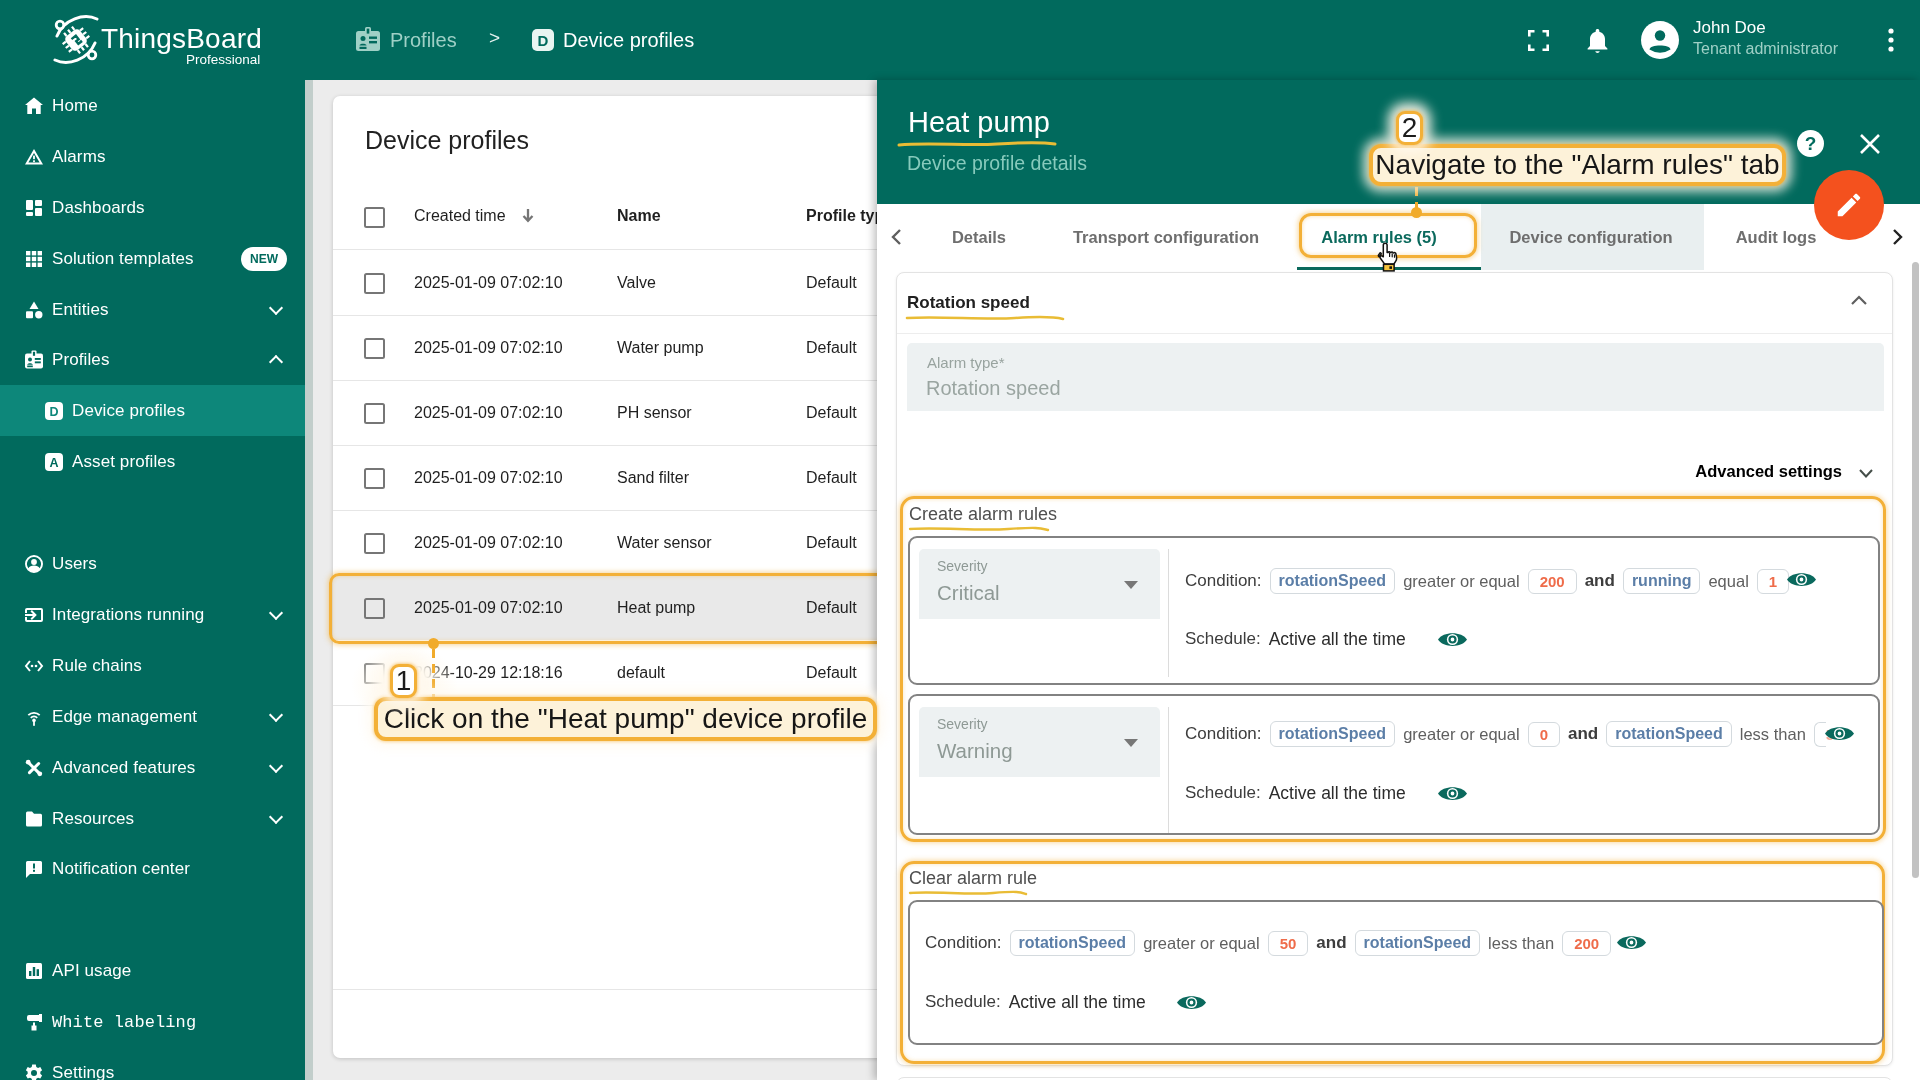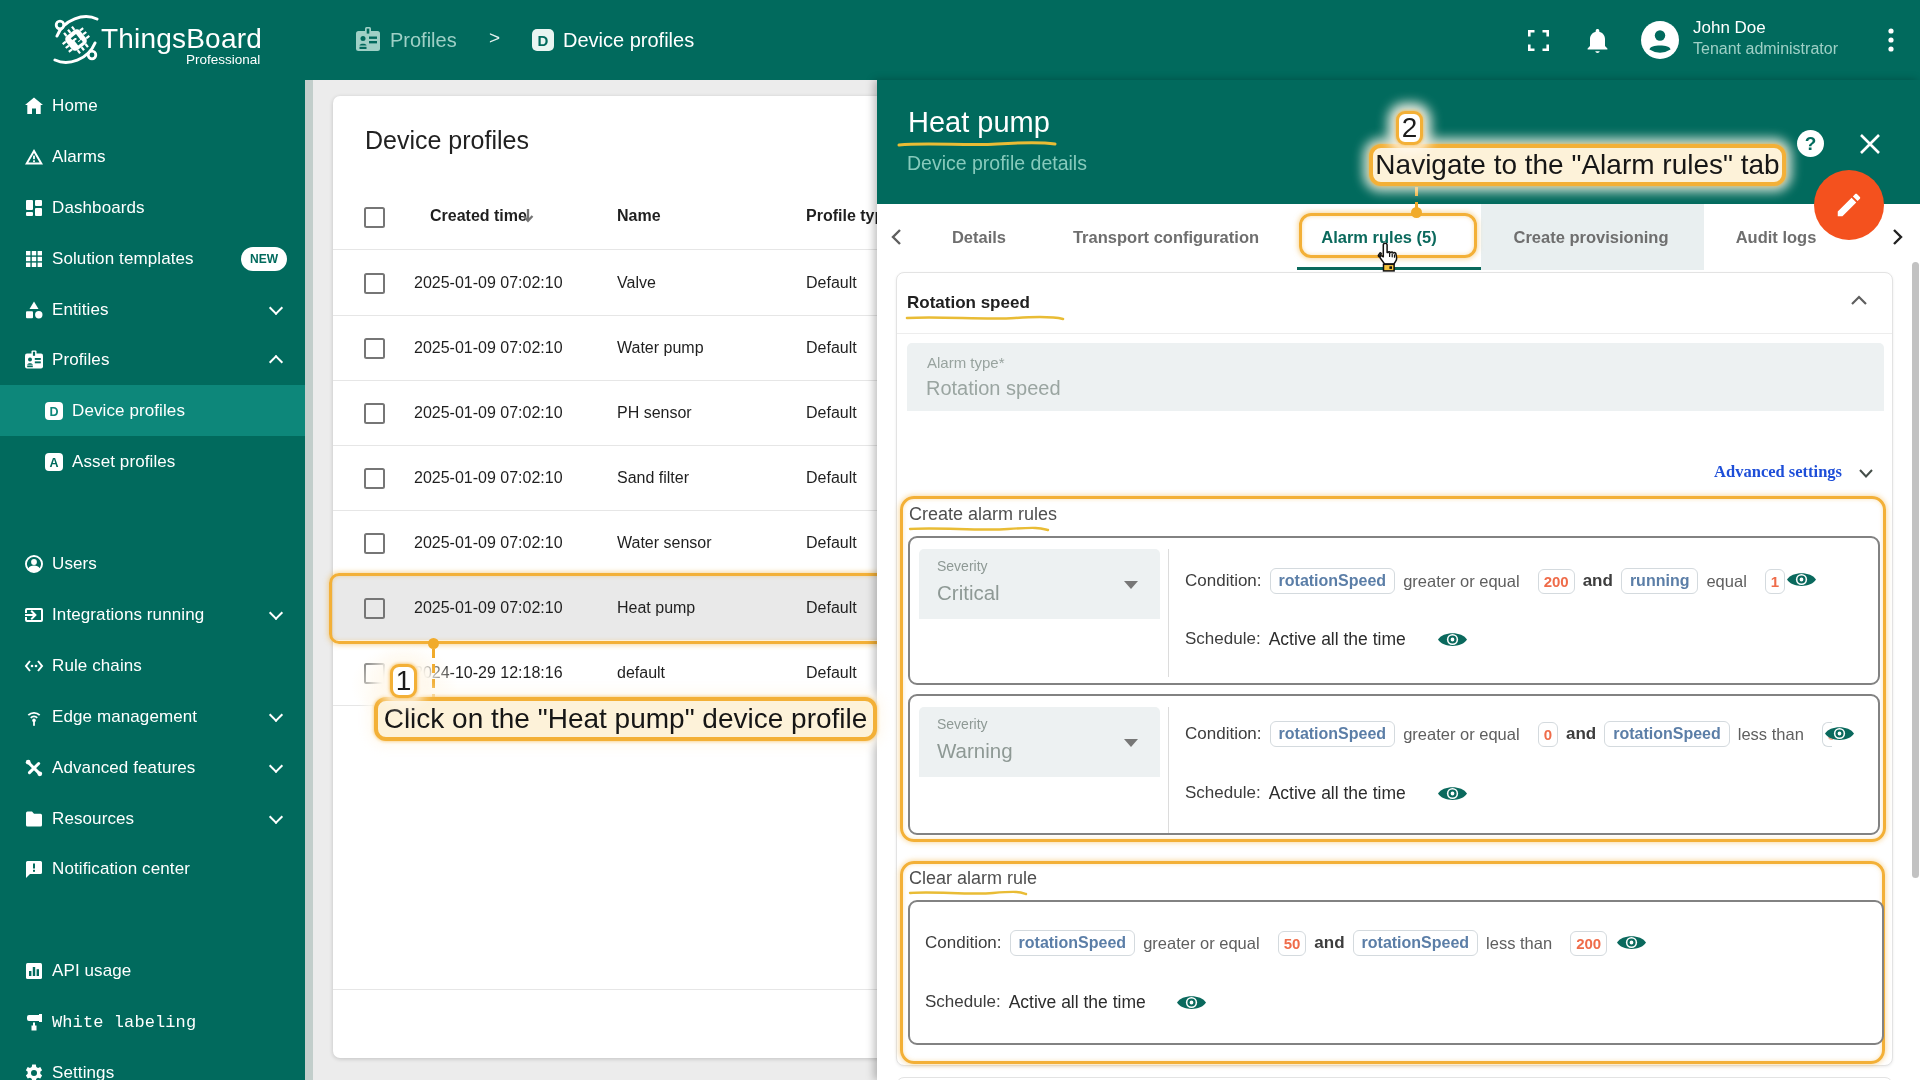--- a/index.html
+++ b/index.html
@@ -54,21 +54,21 @@
 .tut-dot { position:absolute; width:11px; height:11px; border-radius:50%; background:#f1ab2b; z-index:23; }
 
 
 #drawer { position:absolute; left:877px; top:80px; width:1043px; height:1000px; background:#fff; box-shadow:-3px 0 8px rgba(0,0,0,0.25); }
 #drawerhead { position:absolute; left:877px; top:80px; width:1043px; height:124px; background:var(--teal); }
 .tab { position:absolute; top:206px; height:62px; display:flex; align-items:center; justify-content:center; font-size:16.5px; font-weight:700; color:#6e6e6e; }
 .fieldset { position:absolute; border:3.2px solid var(--amber); border-radius:14px; box-shadow:0 0 5px 1px rgba(242,176,55,.45), inset 0 0 4px 0 rgba(242,176,55,.35); }
 .gcard { position:absolute; background:#fff; border:2px solid #828282; border-radius:9px; }
 .ffield { position:absolute; background:#edf1f2; border-radius:5px 5px 0 0; }
 .chip { display:inline-block; border:1px solid #d4dade; border-radius:6px; padding:3px 8px; font-weight:700; font-size:16px; color:var(--chipblue); background:#fff; }
-.chip.num { color:var(--chiporange); font-size:15px; padding:3px 5px;margin-left:10px; }
+.chip.num { color:var(--chiporange); font-size:15px; padding:3px 11px; }
 .ctext { font-size:16.5px; color:#5f5f5f; }
 .clabel{ font-size:17px; }
 .clabel { font-size:17px; color:#3d3d3d; }
 .condrow { position:absolute; display:flex; align-items:center; white-space:nowrap; }
 </style>
 </head>
 <body>
 <div id="app">
 
   <div id="topbar"></div>
@@ -317,21 +317,21 @@
       </svg>
       <span class="lbl">Settings</span>
     </div>
 
   <div id="sidestrip"></div>
 
   <div id="maincard"></div>
   <div class="abs" style="left:365px;top:126px;font-size:25px;color:#212121;">Device profiles</div>
 
   <div class="cbx" style="left:364px;top:207px;"></div>
-  <div class="abs cellc" style="left:414px;top:207px;font-weight:700;margin-left:16px;">Created time</div>
+  <div class="abs cellc" style="left:414px;top:207px;font-weight:400;">Created time</div>
   <svg class="abs" style="left:521px;top:208px;" width="14" height="15" viewBox="0 0 14 15">
       <path d="M7 1 v11 M2.5 8 L7 12.8 L11.5 8" stroke="#757575" stroke-width="2.3" fill="none"></path>
     </svg>
   <div class="abs cellc" style="left:617px;top:207px;font-weight:700;">Name</div>
   <div class="abs cellc" style="left:806px;top:207px;font-weight:700;">Profile type</div>
   <div class="rowline" style="left:333px;top:249px;width:1560px;"></div>
 
   <div class="cbx" style="left:364px;top:273px;"></div>
   <div class="abs cellc" style="left:414px;top:274px;">2025-01-09 07:02:10</div>
   <div class="abs cellc" style="left:617px;top:274px;">Valve</div>
@@ -391,21 +391,21 @@
       <path d="M3 3 L21 21 M21 3 L3 21" stroke="#fff" stroke-width="2.6"></path>
     </svg>
 
   <div class="abs" style="left:1481px;top:204px;width:223px;height:66px;background:#e9eff0;"></div>
   <svg class="abs" style="left:890px;top:228px;" width="12" height="18" viewBox="0 0 12 18">
       <path d="M10 2 L3 9 L10 16" stroke="#5f5f5f" stroke-width="2.4" fill="none"></path>
     </svg>
   <div class="tab" style="left:929px;width:100px;">Details</div>
   <div class="tab" style="left:1054px;width:224px;">Transport configuration</div>
   <div class="tab" style="left:1296px;width:166px;color:#0a695c;">Alarm rules (5)</div>
-  <div class="tab" style="left:1481px;width:220px;">Create provisioning</div>
+  <div class="tab" style="left:1481px;width:220px;">Device configuration</div>
   <div class="tab" style="left:1716px;width:120px;">Audit logs</div>
   <svg class="abs" style="left:1892px;top:228px;" width="12" height="18" viewBox="0 0 12 18">
       <path d="M2 2 L9 9 L2 16" stroke="#222" stroke-width="2.4" fill="none"></path>
     </svg>
   <div class="abs" style="left:1297px;top:267px;width:184px;height:3px;background:#0a695c;"></div>
   <div class="hl-box" style="left:1299px;top:213px;width:178px;height:45px;border-radius:12px;"></div>
 
   <div class="tut-badge" style="left:1396px;top:111px;">2</div>
   <div class="tut-balloon" style="left:1369px;top:144px;width:417px;height:42px;line-height:34px;text-align:center;">Navigate to the "Alarm rules" tab</div>
   <div class="vdash" style="left:1414.5px;top:187px;height:22px;"></div>
@@ -434,21 +434,21 @@
     </svg>
   <svg class="abs" style="left:1850px;top:294px;" width="18" height="12" viewBox="0 0 18 12">
       <path d="M2 10 L9 3 L16 10" stroke="#5f5f5f" stroke-width="2.2" fill="none"></path>
     </svg>
   <div class="rowline" style="left:897px;top:333px;width:995px;background:#ededed;"></div>
 
   <div class="ffield" style="left:907px;top:343px;width:977px;height:68px;"></div>
   <div class="abs" style="left:927px;top:354px;font-size:15px;color:#98a39f;">Alarm type*</div>
   <div class="abs" style="left:926px;top:377px;font-size:20px;color:#9aa5a1;">Rotation speed</div>
 
-  <div class="abs" style="left:1630px;top:462px;width:212px;font-size:16.5px;font-weight:700;color:#1d4ed8;text-align:right;font-family:Liberation Serif, serif;">Advanced settings</div>
+  <div class="abs" style="left:1630px;top:462px;width:212px;font-size:16.5px;font-weight:700;color:#000000;text-align:right;">Advanced settings</div>
   <svg class="abs" style="left:1858px;top:468px;" width="16" height="11" viewBox="0 0 16 11">
       <path d="M2 2 L8 8.5 L14 2" stroke="#454e49" stroke-width="2" fill="none"></path>
     </svg>
 
   <div class="fieldset" style="left:900px;top:496px;width:986px;height:346px;"></div>
   <div class="abs" style="left:909px;top:504px;font-size:18px;color:#4f4f4f;">Create alarm rules</div>
   <svg class="abs" style="left:908px;top:525px;" width="142" height="9" viewBox="0 0 142 9">
       <path d="M2 4 C30 2 70 6 100 4 S132 3 140 5" stroke="#e9bc35" stroke-width="2.4" fill="none" stroke-linecap="round"></path>
     </svg>
 

